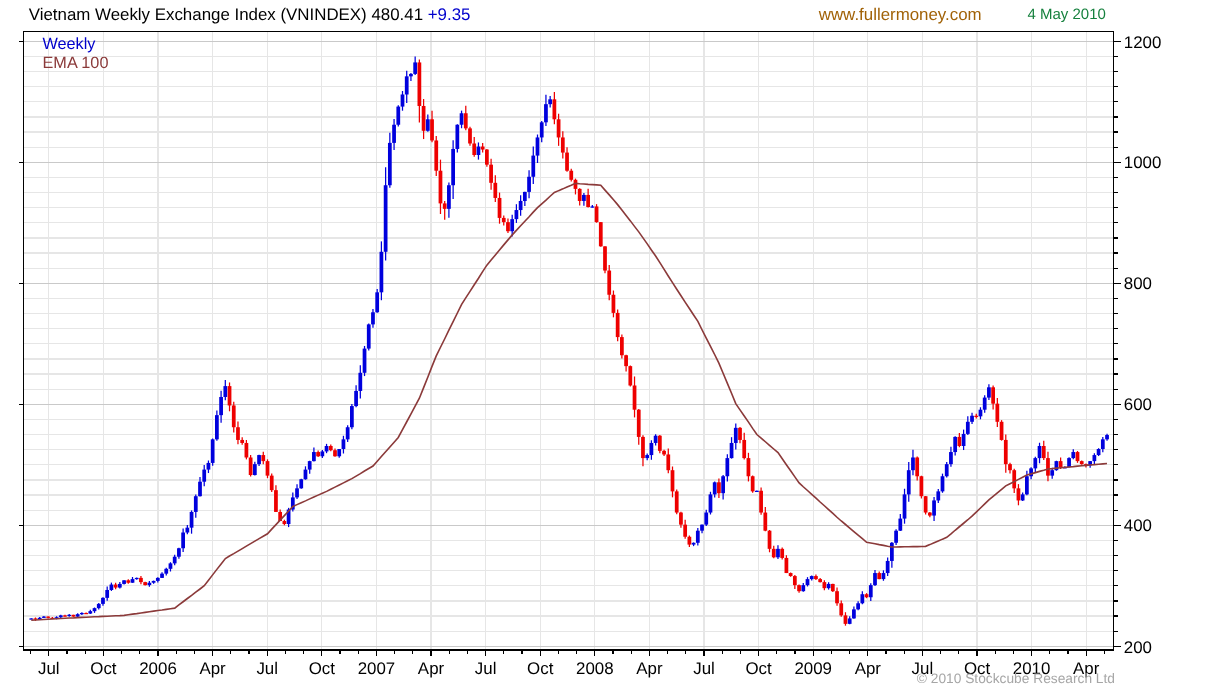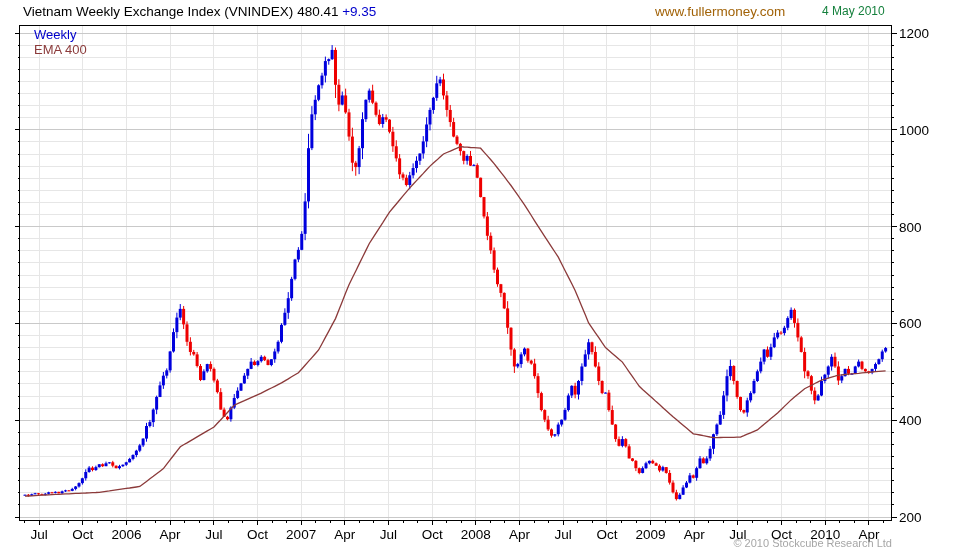--- a/index.html
+++ b/index.html
@@ -767,17 +767,17 @@
       <rect x="877.375" y="359.216" width="3" height="4.839999999999975" fill="#0000dd"></rect>
       <line x1="882.25" y1="349.6541020877414" x2="882.25" y2="361.866769572997" stroke="#0000dd" stroke-width="1"></line>
       <rect x="880.75" y="351.472" width="3" height="7.744000000000028" fill="#0000dd"></rect>
       <line x1="885.625" y1="346.93758418782545" x2="885.625" y2="352.67440771397617" stroke="#0000dd" stroke-width="1"></line>
       <rect x="884.125" y="348.02592" width="3" height="3.446079999999995" fill="#0000dd"></rect>
       <polyline points="25.0,496.2 28.4,496.0 31.8,495.8 35.1,495.6 38.5,495.4 41.9,495.2 45.3,495.0 48.6,494.8 52.0,494.6 55.4,494.4 58.8,494.3 62.1,494.1 65.5,493.9 68.9,493.8 72.3,493.6 75.6,493.4 79.0,493.3 82.4,493.1 85.8,493.0 89.1,492.8 92.5,492.6 95.9,492.5 99.3,492.3 102.6,491.8 106.0,491.3 109.4,490.9 112.8,490.4 116.1,489.9 119.5,489.4 122.9,488.9 126.3,488.4 129.6,488.0 133.0,487.5 136.4,487.0 139.8,486.5 143.1,483.9 146.5,481.4 149.9,478.8 153.3,476.3 156.6,473.7 160.0,471.2 163.4,468.6 166.8,464.2 170.1,459.9 173.5,455.5 176.9,451.2 180.3,446.8 183.6,444.8 187.0,442.9 190.4,440.9 193.8,438.9 197.1,436.9 200.5,434.9 203.9,432.9 207.3,430.9 210.6,429.0 214.0,427.0 217.4,423.3 220.8,419.7 224.1,416.1 227.5,412.5 230.9,408.8 234.3,405.2 237.6,403.7 241.0,402.2 244.4,400.7 247.8,399.1 251.1,397.6 254.5,396.1 257.9,394.6 261.3,393.1 264.6,391.4 268.0,389.7 271.4,388.0 274.8,386.3 278.1,384.6 281.5,382.9 284.9,380.9 288.3,378.9 291.6,376.8 295.0,374.8 298.4,372.8 301.8,369.0 305.1,365.2 308.5,361.4 311.9,357.6 315.3,353.8 318.6,350.0 322.0,343.7 325.4,337.4 328.8,331.1 332.1,324.9 335.5,318.6 338.9,310.1 342.3,301.6 345.6,293.1 349.0,284.7 352.4,277.8 355.8,271.0 359.1,264.1 362.5,257.3 365.9,250.4 369.3,243.5 372.6,238.3 376.0,233.1 379.4,227.8 382.8,222.6 386.1,217.3 389.5,212.1 392.9,208.0 396.3,204.0 399.6,200.0 403.0,195.9 406.4,191.9 409.8,187.9 413.1,184.3 416.5,180.6 419.9,177.0 423.3,173.4 426.6,169.7 430.0,166.1 433.4,163.1 436.8,160.1 440.1,157.0 443.5,154.0 446.9,152.5 450.3,151.1 453.6,149.6 457.0,148.2 460.4,146.7 463.8,147.0 467.1,147.2 470.5,147.5 473.9,147.7 477.3,147.9 480.6,148.2 484.0,152.1 487.4,155.9 490.8,159.8 494.1,163.7 497.5,168.0 500.9,172.4 504.3,176.7 507.6,181.1 511.0,185.5 514.4,190.3 517.8,195.1 521.1,200.0 524.5,204.8 527.9,210.1 531.3,215.5 534.6,220.8 538.0,226.1 541.4,231.4 544.8,236.6 548.1,241.7 551.5,246.8 554.9,252.0 558.3,257.1 561.6,263.8 565.0,270.5 568.4,277.1 571.8,283.8 575.1,290.5 578.5,298.6 581.9,306.7 585.3,314.8 588.6,322.9 592.0,327.9 595.4,332.8 598.8,337.7 602.1,342.7 605.5,347.6 608.9,350.5 612.3,353.4 615.6,356.3 619.0,359.2 622.4,362.1 625.8,367.0 629.1,371.8 632.5,376.6 635.9,381.5 639.3,386.3 642.6,389.4 646.0,392.4 649.4,395.5 652.8,398.5 656.1,401.6 659.5,404.6 662.9,407.7 666.3,410.7 669.6,413.8 673.0,416.8 676.4,419.6 679.8,422.5 683.1,425.3 686.5,428.1 689.9,430.9 693.3,433.8 696.6,434.4 700.0,435.0 703.4,435.7 706.8,436.3 710.1,437.0 713.5,437.6 716.9,437.6 720.3,437.5 723.6,437.4 727.0,437.4 730.4,437.3 733.8,437.3 737.1,437.2 740.5,437.1 743.9,435.7 747.3,434.2 750.6,432.8 754.0,431.3 757.4,429.9 760.8,427.1 764.1,424.2 767.5,421.4 770.9,418.6 774.3,415.8 777.6,412.9 781.0,409.7 784.4,406.4 787.8,403.1 791.1,399.9 794.5,397.1 797.9,394.3 801.3,391.5 804.6,388.7 808.0,387.0 811.4,385.3 814.8,383.5 818.1,381.8 821.5,380.0 824.9,379.1 828.3,378.1 831.6,377.1 835.0,376.2 838.4,375.2 841.8,374.9 845.1,374.5 848.5,374.2 851.9,373.9 855.3,373.6 858.6,373.3 862.0,372.9 865.4,372.6 868.8,372.3 872.1,372.0 875.5,371.7 878.9,371.4 882.3,371.1 885.6,370.8" fill="none" stroke="#8b3a3a" stroke-width="1.3"></polyline>
     </svg>
 
   <div class="legend">
     <div class="lg-weekly">Weekly</div>
-    <div class="lg-ema">EMA 400</div>
+    <div class="lg-ema">EMA 100</div>
   </div>
 
   <div class="copyright">© 2010 Stockcube Research Ltd</div>
 </div>
 
 </body></html>

